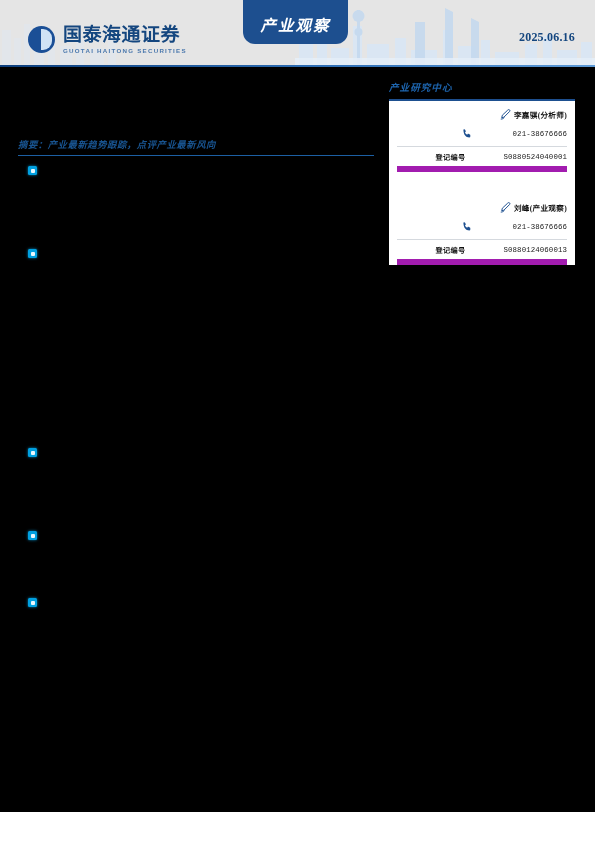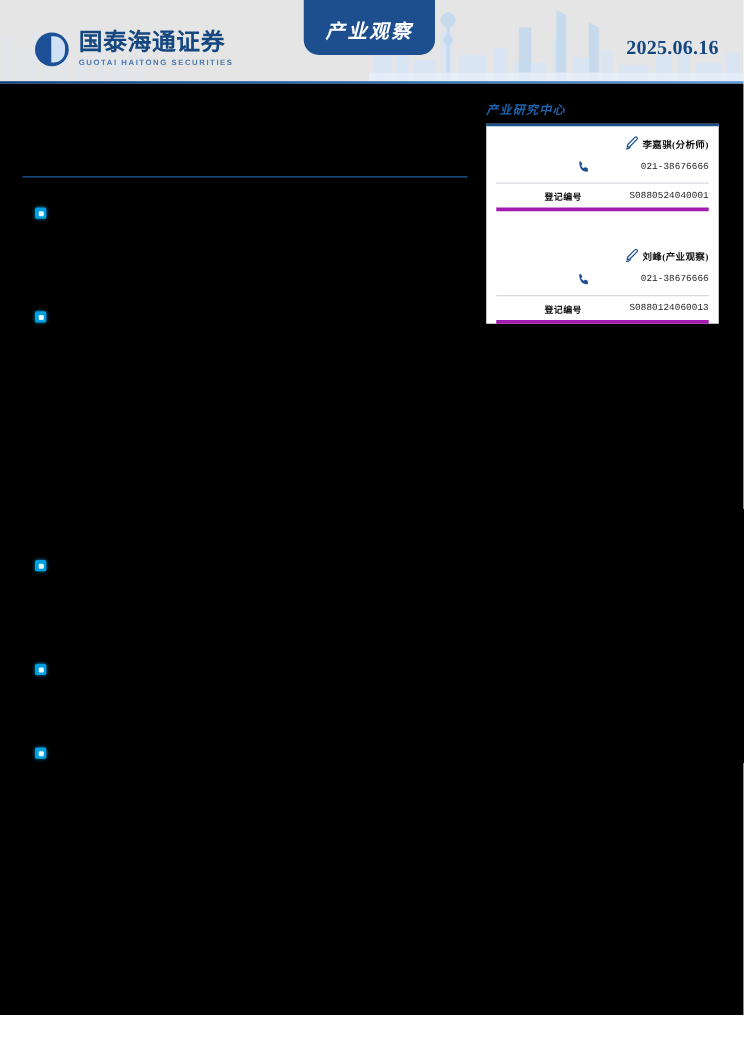--- a/index.html
+++ b/index.html
@@ -113,21 +113,21 @@
     align-items: flex-end;
     justify-content: center;
     padding-bottom: 9px;
     box-sizing: border-box;
   }
 
   .header-date {
     position: absolute;
     right: 20px;
     top: 30px;
-    font-size: 16px;
+    font-size: 12px;
     font-weight: 700;
     color: #14467f;
     letter-spacing: .2px;
     font-family: "Liberation Serif", serif;
   }
 
   .header-rule {
     position: absolute;
     left: 0;
     top: 65px;
@@ -221,21 +221,21 @@
   }
   .person { padding: 4px 8px 0 8px; }
   .row {
     display: flex;
     align-items: center;
     justify-content: flex-end;
     min-height: 19px;
   }
   .row-reg {
     border-top: 1px solid #d5d9de;
-    border-bottom: 3px solid #a21caf;
+    border-bottom: 6px solid #a21caf;
     margin-top: 3px;
   }
   .ic {
     width: 16px;
     height: 16px;
     flex: none;
     color: #1d4f8f;
     display: flex;
     align-items: center;
     justify-content: center;
@@ -330,20 +330,21 @@
     <div class="tab-badge">产业观察</div>
 
     <div class="header-date">2025.06.16</div>
   </div>
 
   <div class="header-rule"></div>
 
   <div class="canvas">
 
     <div class="abstract">
+      <div class="abstract-text">摘要：产业最新趋势跟踪，点评产业最新风向</div>
       <div class="abstract-rule"></div>
     </div>
 
     <div class="bullet" style="top:99px"></div>
     <div class="bullet-body" style="top:97px"></div>
 
     <div class="bullet" style="top:182px"></div>
     <div class="bullet-body" style="top:180px"></div>
 
     <div class="bullet" style="top:381px"></div>

